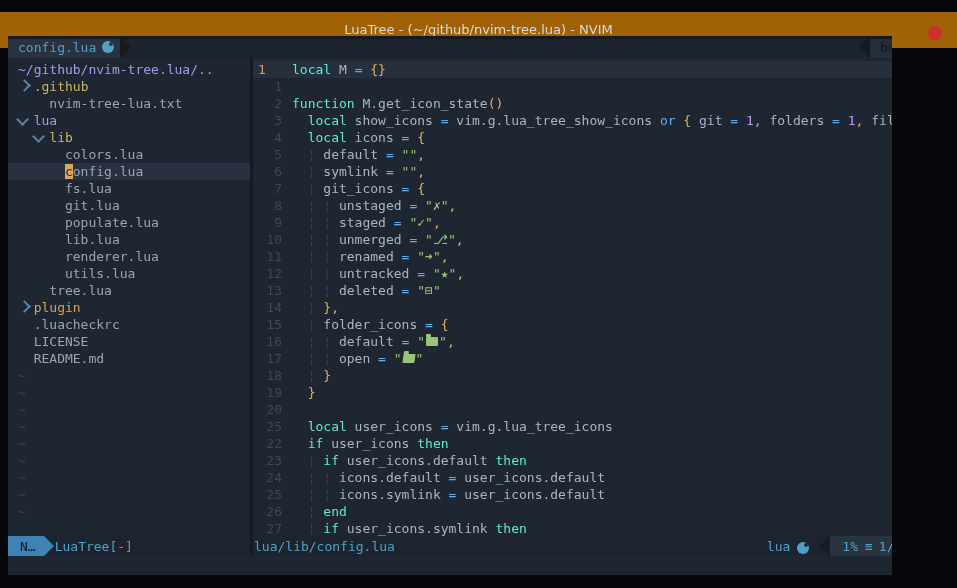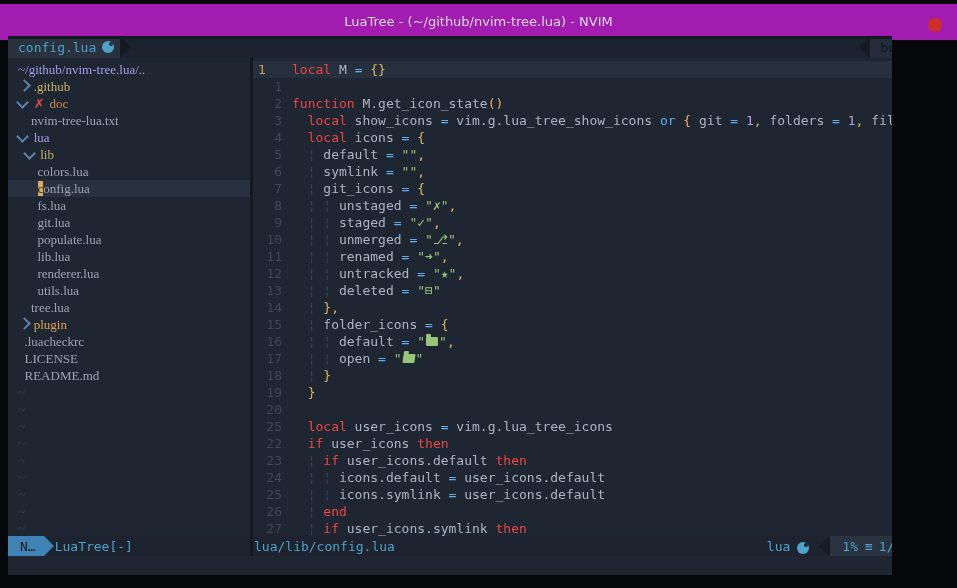--- a/index.html
+++ b/index.html
@@ -1,19 +1,19 @@
 <!DOCTYPE html>
 <html><head>
 <meta charset="utf-8">
 <style>
   html,body{margin:0;padding:0;background:#05070a;}
   .screen{position:relative;width:957px;height:588px;background:#05070a;overflow:hidden;
           font-family:"DejaVu Sans Mono",monospace;font-size:13px;}
   
-  .titlebar{position:absolute;left:0;top:4px;width:957px;height:36px;background:#a21caf;}
+  .titlebar{position:absolute;left:0;top:12px;width:957px;height:36px;background:#a16207;}
   .titlebar .wtitle{position:absolute;left:0;right:0;top:0;height:36px;line-height:36px;
           text-align:center;color:#d7dbe0;font-family:"DejaVu Sans",sans-serif;font-size:13px;}
   .closebtn{position:absolute;right:15px;top:14px;width:14px;height:14px;border-radius:50%;
           background:#ce2f2b;}
   
   .main{position:absolute;left:8px;top:36px;width:884px;height:539px;background:#1e2631;overflow:hidden;}
   
   .tabline{position:absolute;left:0;top:0;width:941px;height:22px;background:#1c232e;display:flex;}
   .tabline::before{content:"";position:absolute;left:0;top:0;width:941px;height:3px;background:#141a22;}
   .tab{height:22px;line-height:23px;background:#2a323f;padding:0 6px 0 10px;color:#4da2c9;display:flex;align-items:center;gap:6px;}
@@ -21,42 +21,42 @@
   .tab-spacer{flex:1;}
   .buf-arrow{width:0;height:0;border-top:11px solid transparent;border-bottom:11px solid transparent;border-right:11px solid #141a22;}
   .buffers{height:22px;line-height:23px;background:#252d3a;color:#11171f;padding:0 14px 0 10px;}
   
   .luaicon{position:relative;display:inline-block;width:12px;height:12px;border-radius:50%;background:#4da2c9;}
   .luaicon::after{content:"";position:absolute;right:1px;top:1px;width:4px;height:4px;border-radius:50%;background:var(--hole,#2a323f);}
   .tabicon{--hole:#2a323f;}
   .slicon{--hole:#1d242f;top:2px;}
   
   .content{position:absolute;left:0;top:22px;width:941px;height:478px;display:flex;overflow:hidden;}
-  .tree{width:242px;height:478px;padding-top:3px;box-sizing:border-box;overflow:hidden;background:#1e2631;font-family:Liberation Serif, serif;}
+  .tree{width:242px;height:478px;padding-top:3px;box-sizing:border-box;overflow:hidden;background:#1e2631;}
   .vsep{width:3px;height:478px;background:#141a23;}
   .code{flex:1;height:478px;padding-top:3px;box-sizing:border-box;overflow:hidden;background:#1e2631;position:relative;}
   
   .trow{height:17px;line-height:17px;white-space:pre;padding-left:10px;overflow:hidden;}
   .trow.cur{background:#283140;}
   .cellw{display:inline-block;width:15.7px;}
   .chev{display:inline-block;width:7px;height:7px;border-left:2px solid #5d82ab;border-bottom:2px solid #5d82ab;vertical-align:1px;}
   .chev.down{transform:rotate(-45deg);}
   .chev.right{transform:rotate(-135deg);margin-left:2px;}
   .gitmark{color:#dd4b4b;}
   .c-rootpath{color:#9ba1e8;} .c-khaki{color:#c9b269;} .c-orange{color:#d0884c;}
   .c-lav{color:#a79ae6;} .c-amber{color:#dca258;} .c-file{color:#9aa5b3;}
   .block-cursor{background:#dda85c;color:#1e2631;}
   .tilde{height:17px;line-height:17px;color:#39434f;padding-left:10px;}
   
   .crow{height:17px;line-height:17px;white-space:pre;display:flex;}
   .crow.curline{background:#262f3c;}
   .lnum{display:inline-block;width:24px;text-align:right;color:#3d4859;flex:none;padding-left:5px;}
   .lnum.cur{text-align:left;color:#d99a5b;}
   .ltext{margin-left:10px;}
-  .tk-k{color:#ef4444;} .tk-o{color:#61aeef;} .tk-i{color:#abb5c2;}
+  .tk-k{color:#5eead4;} .tk-o{color:#61aeef;} .tk-i{color:#abb5c2;}
   .tk-b{color:#e2b35e;} .tk-s{color:#98c379;} .tk-n{color:#b89ce8;} .tk-g{color:#3a4456;}
   .ficon{display:inline-block;width:12px;height:9px;background:#98c379;border-radius:1px;position:relative;margin:0 1px;vertical-align:0px;}
   .ficon::before{content:"";position:absolute;top:-3px;left:0;width:5px;height:3px;background:#98c379;border-radius:1px 1px 0 0;}
   .ficon.open{transform:skewX(-8deg);}
   
   .statusline{position:absolute;left:0;top:500px;width:941px;height:20px;display:flex;background:#1d242f;}
   .sl-left{width:242px;display:flex;align-items:center;background:#1d242f;flex:none;}
   .mode{height:20px;line-height:21px;background:#3f83b4;color:#0f1822;padding:0 8px 0 12px;}
   .mode-arrow{width:0;height:0;border-top:10px solid transparent;border-bottom:10px solid transparent;border-left:10px solid #3f83b4;}
   .sl-buf{color:#4da2c9;margin-left:1px;}
@@ -92,21 +92,20 @@
       <div class="tab-arrow"></div>
       <div class="tab-spacer"></div>
       <div class="buf-arrow"></div>
       <div class="buffers">buffers</div>
     </div>
 
     <div class="content">
       <div class="tree" id="tree">
           <div class="trow"><span class="c-rootpath">~/github/nvim-tree.lua/..</span></div>
           <div class="trow"><span class="cellw"><span class="chev right"></span></span><span class="c-khaki">.github</span></div>
-          <div class="trow"><span class="cellw"><span class="chev down"></span></span><span class="cellw gitmark">✗</span><span class="c-orange">doc</span></div>
           <div class="trow">    <span class="c-file">nvim-tree-lua.txt</span></div>
           <div class="trow"><span class="cellw"><span class="chev down"></span></span><span class="c-lav">lua</span></div>
           <div class="trow">  <span class="cellw"><span class="chev down"></span></span><span class="c-khaki">lib</span></div>
           <div class="trow">      <span class="c-file">colors.lua</span></div>
           <div class="trow cur">      <span class="c-file"><span class="block-cursor">c</span>onfig.lua</span></div>
           <div class="trow">      <span class="c-file">fs.lua</span></div>
           <div class="trow">      <span class="c-file">git.lua</span></div>
           <div class="trow">      <span class="c-file">populate.lua</span></div>
           <div class="trow">      <span class="c-file">lib.lua</span></div>
           <div class="trow">      <span class="c-file">renderer.lua</span></div>

